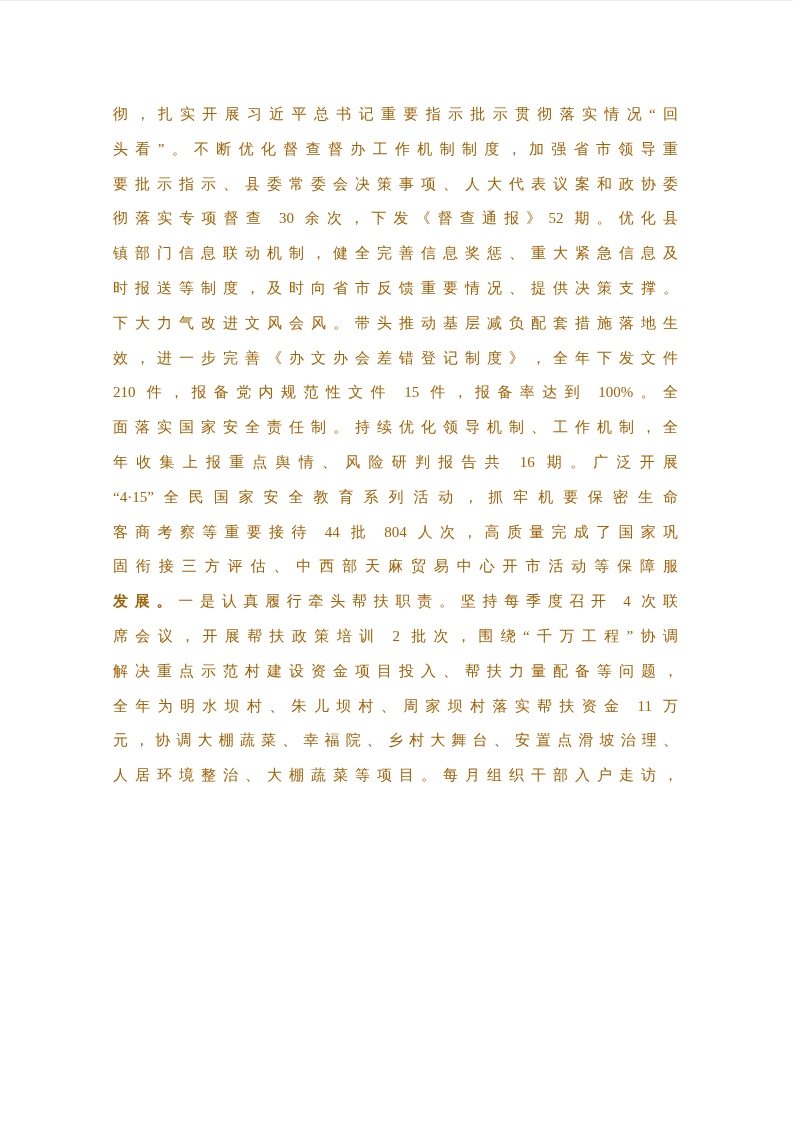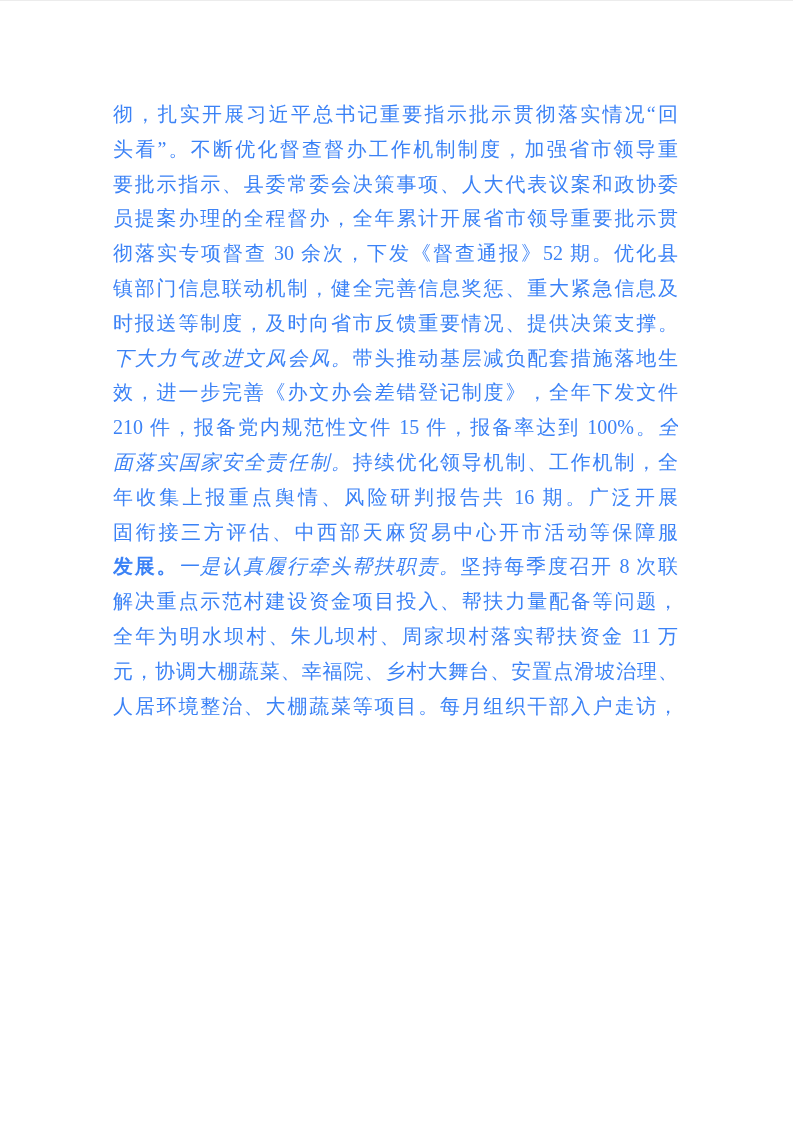--- a/index.html
+++ b/index.html
@@ -18,61 +18,62 @@
   }
   .text-block {
     position: absolute;
     left: 113px;
     top: 96px;
     width: 565px;
   }
   .line {
     height: 34.8px;
     line-height: 34.8px;
-    font-size: 20px;
-    color: #3b82f6;
+    font-size: 15px;
+    color: #a16207;
     text-align: justify;
     text-align-last: justify;
     -moz-text-align-last: justify;
     text-justify: distribute;
     overflow: hidden;
   }
   .seg-body {
     font-family: "Liberation Serif", "DejaVu Serif", serif;
     font-weight: 400;
   }
   
   .seg-em {
     font-family: "Liberation Serif", "DejaVu Serif", serif;
     font-weight: 400;
-    font-style: italic;
   }
   
   .seg-bold {
     font-family: "Liberation Sans", "DejaVu Sans", sans-serif;
     font-weight: 700;
   }
 </style>
 </head>
 <body>
 
 <div class="page">
   <div class="text-block" style="color: rgb(31, 31, 31);">
       <div class="line"><span class="seg-body">彻，扎实开展习近平总书记重要指示批示贯彻落实情况“回</span></div>
       <div class="line"><span class="seg-body">头看”。不断优化督查督办工作机制制度，加强省市领导重</span></div>
       <div class="line"><span class="seg-body">要批示指示、县委常委会决策事项、人大代表议案和政协委</span></div>
-      <div class="line"><span class="seg-body">员提案办理的全程督办，全年累计开展省市领导重要批示贯</span></div>
       <div class="line"><span class="seg-body">彻落实专项督查 30 余次，下发《督查通报》52 期。优化县</span></div>
       <div class="line"><span class="seg-body">镇部门信息联动机制，健全完善信息奖惩、重大紧急信息及</span></div>
       <div class="line"><span class="seg-body">时报送等制度，及时向省市反馈重要情况、提供决策支撑。</span></div>
       <div class="line"><span class="seg-em">下大力气改进文风会风。</span><span class="seg-body">带头推动基层减负配套措施落地生</span></div>
       <div class="line"><span class="seg-body">效，进一步完善《办文办会差错登记制度》，全年下发文件</span></div>
       <div class="line"><span class="seg-body">210 件，报备党内规范性文件 15 件，报备率达到 100%。</span><span class="seg-em">全</span></div>
       <div class="line"><span class="seg-em">面落实国家安全责任制。</span><span class="seg-body">持续优化领导机制、工作机制，全</span></div>
       <div class="line"><span class="seg-body">年收集上报重点舆情、风险研判报告共 16 期。广泛开展</span></div>
+      <div class="line"><span class="seg-body">“4·15”全民国家安全教育系列活动，抓牢机要保密生命</span></div>
+      <div class="line"><span class="seg-body">客商考察等重要接待 44 批 804 人次，高质量完成了国家巩</span></div>
       <div class="line"><span class="seg-body">固衔接三方评估、中西部天麻贸易中心开市活动等保障服</span></div>
-      <div class="line"><span class="seg-bold">发展。</span><span class="seg-em">一是认真履行牵头帮扶职责。</span><span class="seg-body">坚持每季度召开 8 次联</span></div>
+      <div class="line"><span class="seg-bold">发展。</span><span class="seg-em">一是认真履行牵头帮扶职责。</span><span class="seg-body">坚持每季度召开 4 次联</span></div>
+      <div class="line"><span class="seg-body">席会议，开展帮扶政策培训 2 批次，围绕“千万工程”协调</span></div>
       <div class="line"><span class="seg-body">解决重点示范村建设资金项目投入、帮扶力量配备等问题，</span></div>
       <div class="line"><span class="seg-body">全年为明水坝村、朱儿坝村、周家坝村落实帮扶资金 11 万</span></div>
       <div class="line"><span class="seg-body">元，协调大棚蔬菜、幸福院、乡村大舞台、安置点滑坡治理、</span></div>
       <div class="line"><span class="seg-body">人居环境整治、大棚蔬菜等项目。每月组织干部入户走访，</span></div>
     </div>
 </div>
 
 </body></html>

